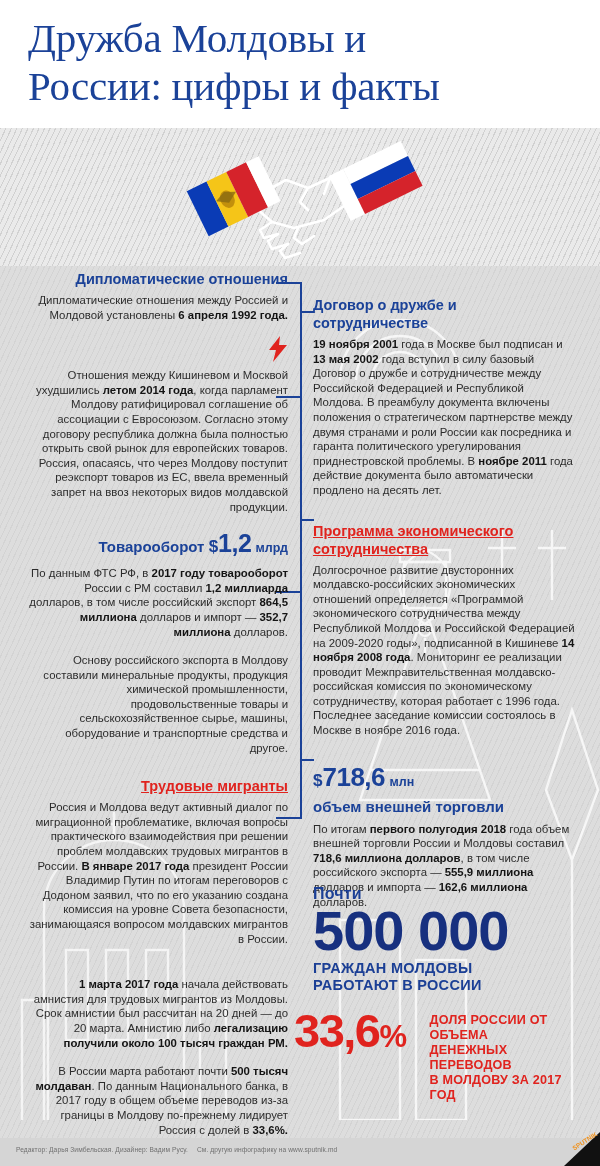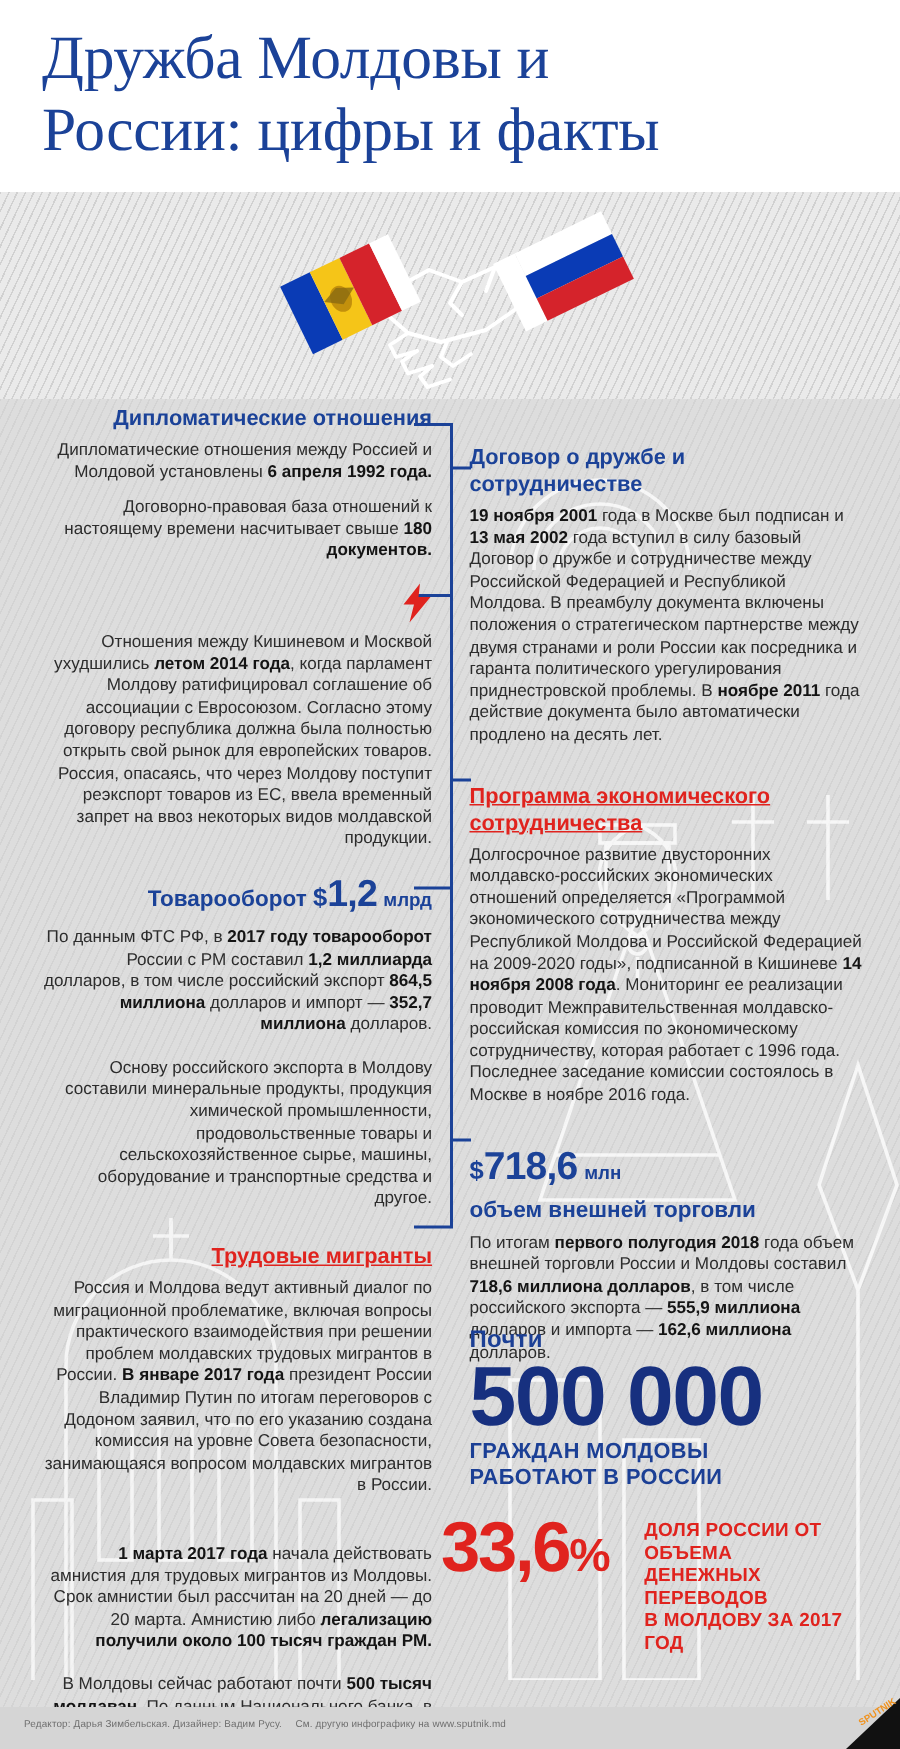--- a/index.html
+++ b/index.html
@@ -214,21 +214,20 @@
   <div class="stub" style="left:300px; top:519px; width:14px;"></div>
   <div class="stub" style="left:276px; top:591px; width:26px;"></div>
   <div class="stub" style="left:300px; top:759px; width:14px;"></div>
   <div class="stub" style="left:276px; top:817px; width:26px;"></div>
 
   <div class="col-left">
 
     <div class="sec">
       <div class="h-blue">Дипломатические отношения</div>
       <p class="body"><span>Дипломатические отношения между Россией и Молдовой установлены </span><b>6 апреля 1992 года.</b></p>
-      <p class="body"><span>Договорно-правовая база отношений к настоящему времени насчитывает свыше </span><b>180 документов.</b></p>
     </div>
 
     <div class="sec">
       <div class="bolt-row">
         <svg class="bolt" width="20" height="26" viewBox="0 0 20 26">
           <path d="M12 0 L1 14 L8 14 L5 26 L19 9 L11 9 Z" fill="#e0231e"></path>
         </svg>
       </div>
       <p class="body"><span>Отношения между Кишиневом и Москвой ухудшились </span><b>летом 2014 года</b><span>, когда парламент Молдову ратифицировал соглашение об ассоциации с Евросоюзом. Согласно этому договору республика должна была полностью открыть свой рынок для европейских товаров. Россия, опасаясь, что через Молдову поступит реэкспорт товаров из ЕС, ввела временный запрет на ввоз некоторых видов молдавской продукции.</span></p>
     </div>
@@ -240,21 +239,21 @@
         <span class="unit">млрд</span>
       </div>
       <p class="body"><span>По данным ФТС РФ, в </span><b>2017 году товарооборот</b><span> России с РМ составил </span><b>1,2 миллиарда</b><span> долларов, в том числе российский экспорт </span><b>864,5 миллиона</b><span> долларов и импорт — </span><b>352,7 миллиона</b><span> долларов.</span></p>
       <p class="body" style="margin-top:14px;"><span>Основу российского экспорта в Молдову составили минеральные продукты, продукция химической промышленности, продовольственные товары и сельскохозяйственное сырье, машины, оборудование и транспортные средства и другое.</span></p>
     </div>
 
     <div class="sec" style="margin-top:22px;">
       <div class="h-red">Трудовые мигранты</div>
       <p class="body"><span>Россия и Молдова ведут активный диалог по миграционной проблематике, включая вопросы практического взаимодействия при решении проблем молдавских трудовых мигрантов в России. </span><b>В январе 2017 года</b><span> президент России Владимир Путин по итогам переговоров с Додоном заявил, что по его указанию создана комиссия на уровне Совета безопасности, занимающаяся вопросом молдавских мигрантов в России.</span></p>
       <p class="body" style="margin-top:31px;"><b>1 марта 2017 года</b><span> начала действовать амнистия для трудовых мигрантов из Молдовы. Срок амнистии был рассчитан на 20 дней — до 20 марта. Амнистию либо </span><b>легализацию получили около 100 тысяч граждан РМ.</b></p>
-      <p class="body" style="margin-top:14px;"><span>В Молдовы сейчас работают почти </span><b>500 тысяч молдаван</b><span>. По данным Национального банка, в 2017 году в общем объеме переводов из-за границы в Молдову по-прежнему лидирует Россия с долей в </span><b>33,6%.</b></p>
+      <p class="body" style="margin-top:14px;"><span>В России марта работают почти </span><b>500 тысяч молдаван</b><span>. По данным Национального банка, в 2017 году в общем объеме переводов из-за границы в Молдову по-прежнему лидирует Россия с долей в </span><b>33,6%.</b></p>
     </div>
   </div>
 
   <div class="col-right">
 
     <div class="sec">
       <div class="h-blue">Договор о дружбе и сотрудничестве</div>
       <p class="body"><b>19 ноября 2001</b><span> года в Москве был подписан и </span><b>13 мая 2002</b><span> года вступил в силу базовый Договор о дружбе и сотрудничестве между Российской Федерацией и Республикой Молдова. В преамбулу документа включены положения о стратегическом партнерстве между двумя странами и роли России как посредника и гаранта политического урегулирования приднестровской проблемы. В </span><b>ноябре 2011</b><span> года действие документа было автоматически продлено на десять лет.</span></p>
     </div>
 

